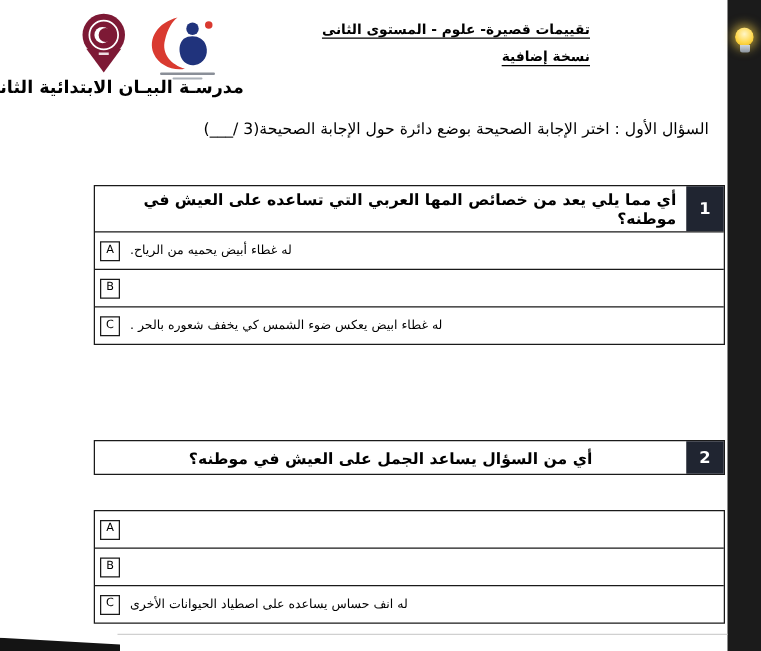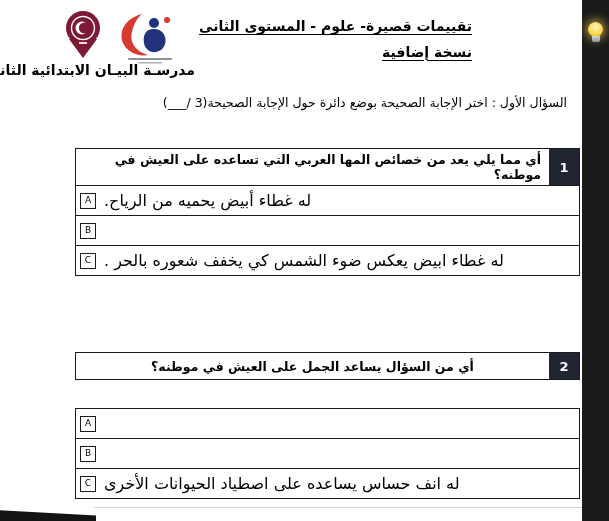--- a/index.html
+++ b/index.html
@@ -36,21 +36,21 @@
   .logo-school { position:absolute; left:58px; top:6px; }
   .logo-bayan  { position:absolute; left:114px; top:11px; }
   .school-name {
     position:absolute; left:10px; top:62px; width:185px; text-align:left;
     direction:rtl; font-size:14px; font-weight:bold; white-space:nowrap;
   }
 
   
   .titles { position:absolute; top:17px; right:137px; direction:rtl; text-align:right; }
   .title-line {
-    font-size:14px; font-weight:bold; text-decoration:underline;
+    font-size:11px; font-weight:bold; text-decoration:underline;
     text-underline-offset:3px; line-height:1.35; white-space:nowrap;margin-left:41px;
   }
   .title-line + .title-line { margin-top:7px; }
 
   
   .instruction {
     position:absolute; top:95px; right:42px; direction:rtl;
     font-size:12.5px; font-weight:normal; white-space:nowrap;
   }
 
@@ -68,21 +68,21 @@
     flex:1; display:flex; align-items:center; direction:rtl;
     font-weight:bold; font-size:12.5px; padding:3px 8px;justify-content:center;
   }
 
   .orow { display:flex; direction:ltr; align-items:center; min-height:29px; }
   .letterbox {
     width:14px; height:14px; flex:none; border:1px solid #1a1a1a;
     margin:0 6px 0 4px; display:flex; align-items:center; justify-content:center;
     font-size:9px; line-height:1;
   }
-  .otext { flex:1; direction:rtl; text-align:left; font-size:16px; padding-left:2px; }
+  .otext { flex:1; direction:rtl; text-align:left; font-size:10px; padding-left:2px; }
 </style>
 </head>
 <body>
 
 <div class="screen">
 
   <div class="side-strip">
     <div class="bulb-wrap">
       <div class="bulb"></div>
       <div class="bulb-base"></div>

